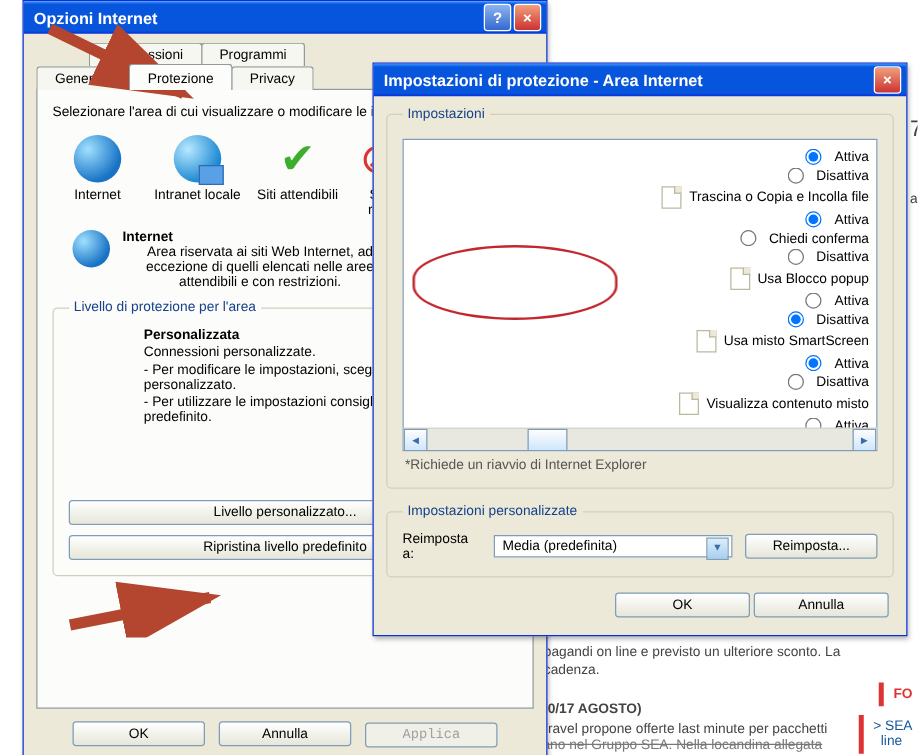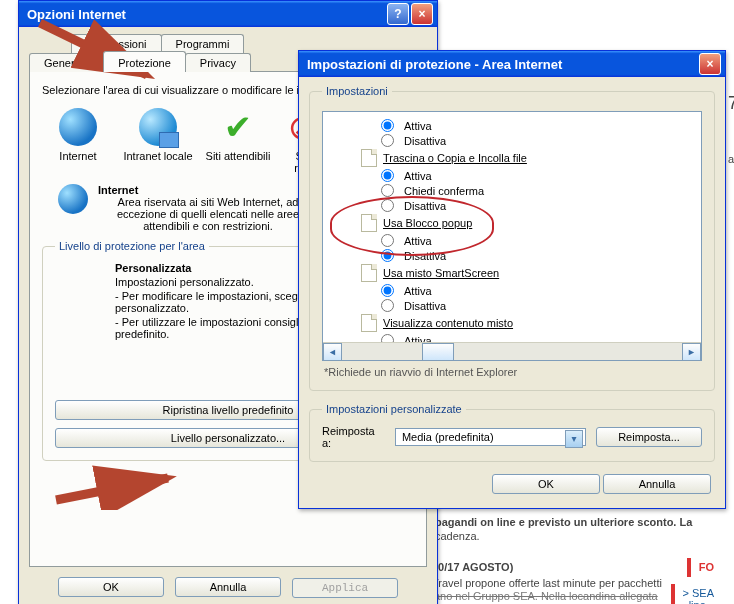--- a/index.html
+++ b/index.html
@@ -114,22 +114,22 @@
   .sl-hscroll .arr{
     width:17px;height:16px;
     background:linear-gradient(to bottom,#fdfdfd,#cfe6fb);
     border:1px solid #7f9db9;
     display:flex;align-items:center;justify-content:center;
     font-size:9px;color:#3b6ea5;
   }
   .sl-hscroll .track{flex:1; margin:0 0px; position:relative;}
   .sl-hscroll .thumb{position:absolute;left:80px;top:0;width:30px;height:16px;background:linear-gradient(to bottom,#fdfdfd,#cfe6fb);border:1px solid #7f9db9;}
 
-  .tree-item{ display:flex; align-items:center; gap:6px; padding:1px 0 1px 20px;}
-  .tree-item.lv1{padding-left:30px;text-decoration:underline;}
+  .tree-item{ display:flex; align-items:center; gap:6px; padding:1px 0 1px 20px;justify-content:flex-end;}
+  .tree-item.lv1{padding-left:30px;}
   .tree-item.lv2{padding-left:50px;}
   .page-icon{width:14px;height:16px;border:1px solid #b9b99e;background:#fff; position:relative;}
   .page-icon::after{content:"";position:absolute;right:-1px;top:-1px;width:5px;height:5px;background:#ece9d8;border-left:1px solid #b9b99e;border-bottom:1px solid #b9b99e;}
   input[type=radio]{margin:0 4px 0 0;}
 
   .footnote{ color:#555; margin:5px 2px 0 2px;}
 
   .sel {
     border:1px solid #7f9db9;
     background:#fff;
@@ -163,34 +163,33 @@
 
   .bg-text{
     position:absolute;
     color:#444;
     font-size:11px;
     line-height:14px;
     z-index:0;
   }
   .bg-red-strip{
     position:absolute;
-    right:16px;
+    right:0;
     border-left:4px solid #d33;
     padding: 3px 4px 4px 8px;
     color:#d33;
     font-size:11px;
     font-weight:bold;
-    margin-top:12px;
   }
 </style>
 </head>
 <body>
 
 <div class="bg-text" style="left:140px; top:589px; text-decoration:line-through; color:#777;">Vacanza con quote scontate riservate alle persone che lavorano nel Gruppo SEA. Nella locandina allegata</div>
-<div class="bg-text" style="left:435px; top:515px;font-weight:bold;">pagandi on line e previsto un ulteriore sconto. La</div>
+<div class="bg-text" style="left:435px; top:515px;">pagandi on line e previsto un ulteriore sconto. La</div>
 <div class="bg-text" style="left:435px; top:529px;">cadenza.</div>
 <div class="bg-text" style="left:432px; top:560px; font-weight:bold;">10/17 AGOSTO)</div>
 <div class="bg-text" style="left:432px; top:576px;">Travel propone offerte last minute per pacchetti</div>
 <div class="bg-text" style="left:728px; top:152px;">a</div>
 <div class="bg-text" style="left:726px; top:276px;padding-left:46px;">si</div>
 <div class="bg-text" style="left:728px; top:96px; font-size:18px;">7</div>
 <div class="bg-red-strip" style="top:546px;">FO</div>
 <div class="bg-red-strip" style="top:572px; color:#16599a; font-weight:normal;">
   &gt; <span>SEA</span><br>
   &nbsp;&nbsp;<span>line</span>
@@ -239,27 +238,27 @@
         <div>
           <div style="font-weight:bold;">Internet</div>
           <div style="max-width:220px;text-align:center;">Area riservata ai siti Web Internet, ad eccezione di quelli elencati nelle aree attendibili e con restrizioni.</div>
         </div>
       </div>
 
       <fieldset class="group">
         <legend>Livello di protezione per l'area</legend>
         <div style="padding-left:60px;">
           <div style="font-weight:bold;">Personalizzata</div>
-          <div class="row">Impostazioni personalizzato.</div>
+          <div class="row">Connessioni personalizzate.</div>
           <div class="row">- Per modificare le impostazioni, scegliere Livello personalizzato.</div>
           <div class="row">- Per utilizzare le impostazioni consigliate, scegliere Livello predefinito.</div>
         </div>
         <div class="right-btns" style="margin-top:60px;">
+          <span class="btn">Livello personalizzato...</span>
           <span class="btn">Ripristina livello predefinito</span>
-          <span class="btn">Livello personalizzato...</span>
         </div>
       </fieldset>
     </div>
     <div class="bottom-btns">
       <span class="btn">OK</span>
       <span class="btn">Annulla</span>
       <span class="btn disabled">Applica</span>
     </div>
   </div>
 </div>

